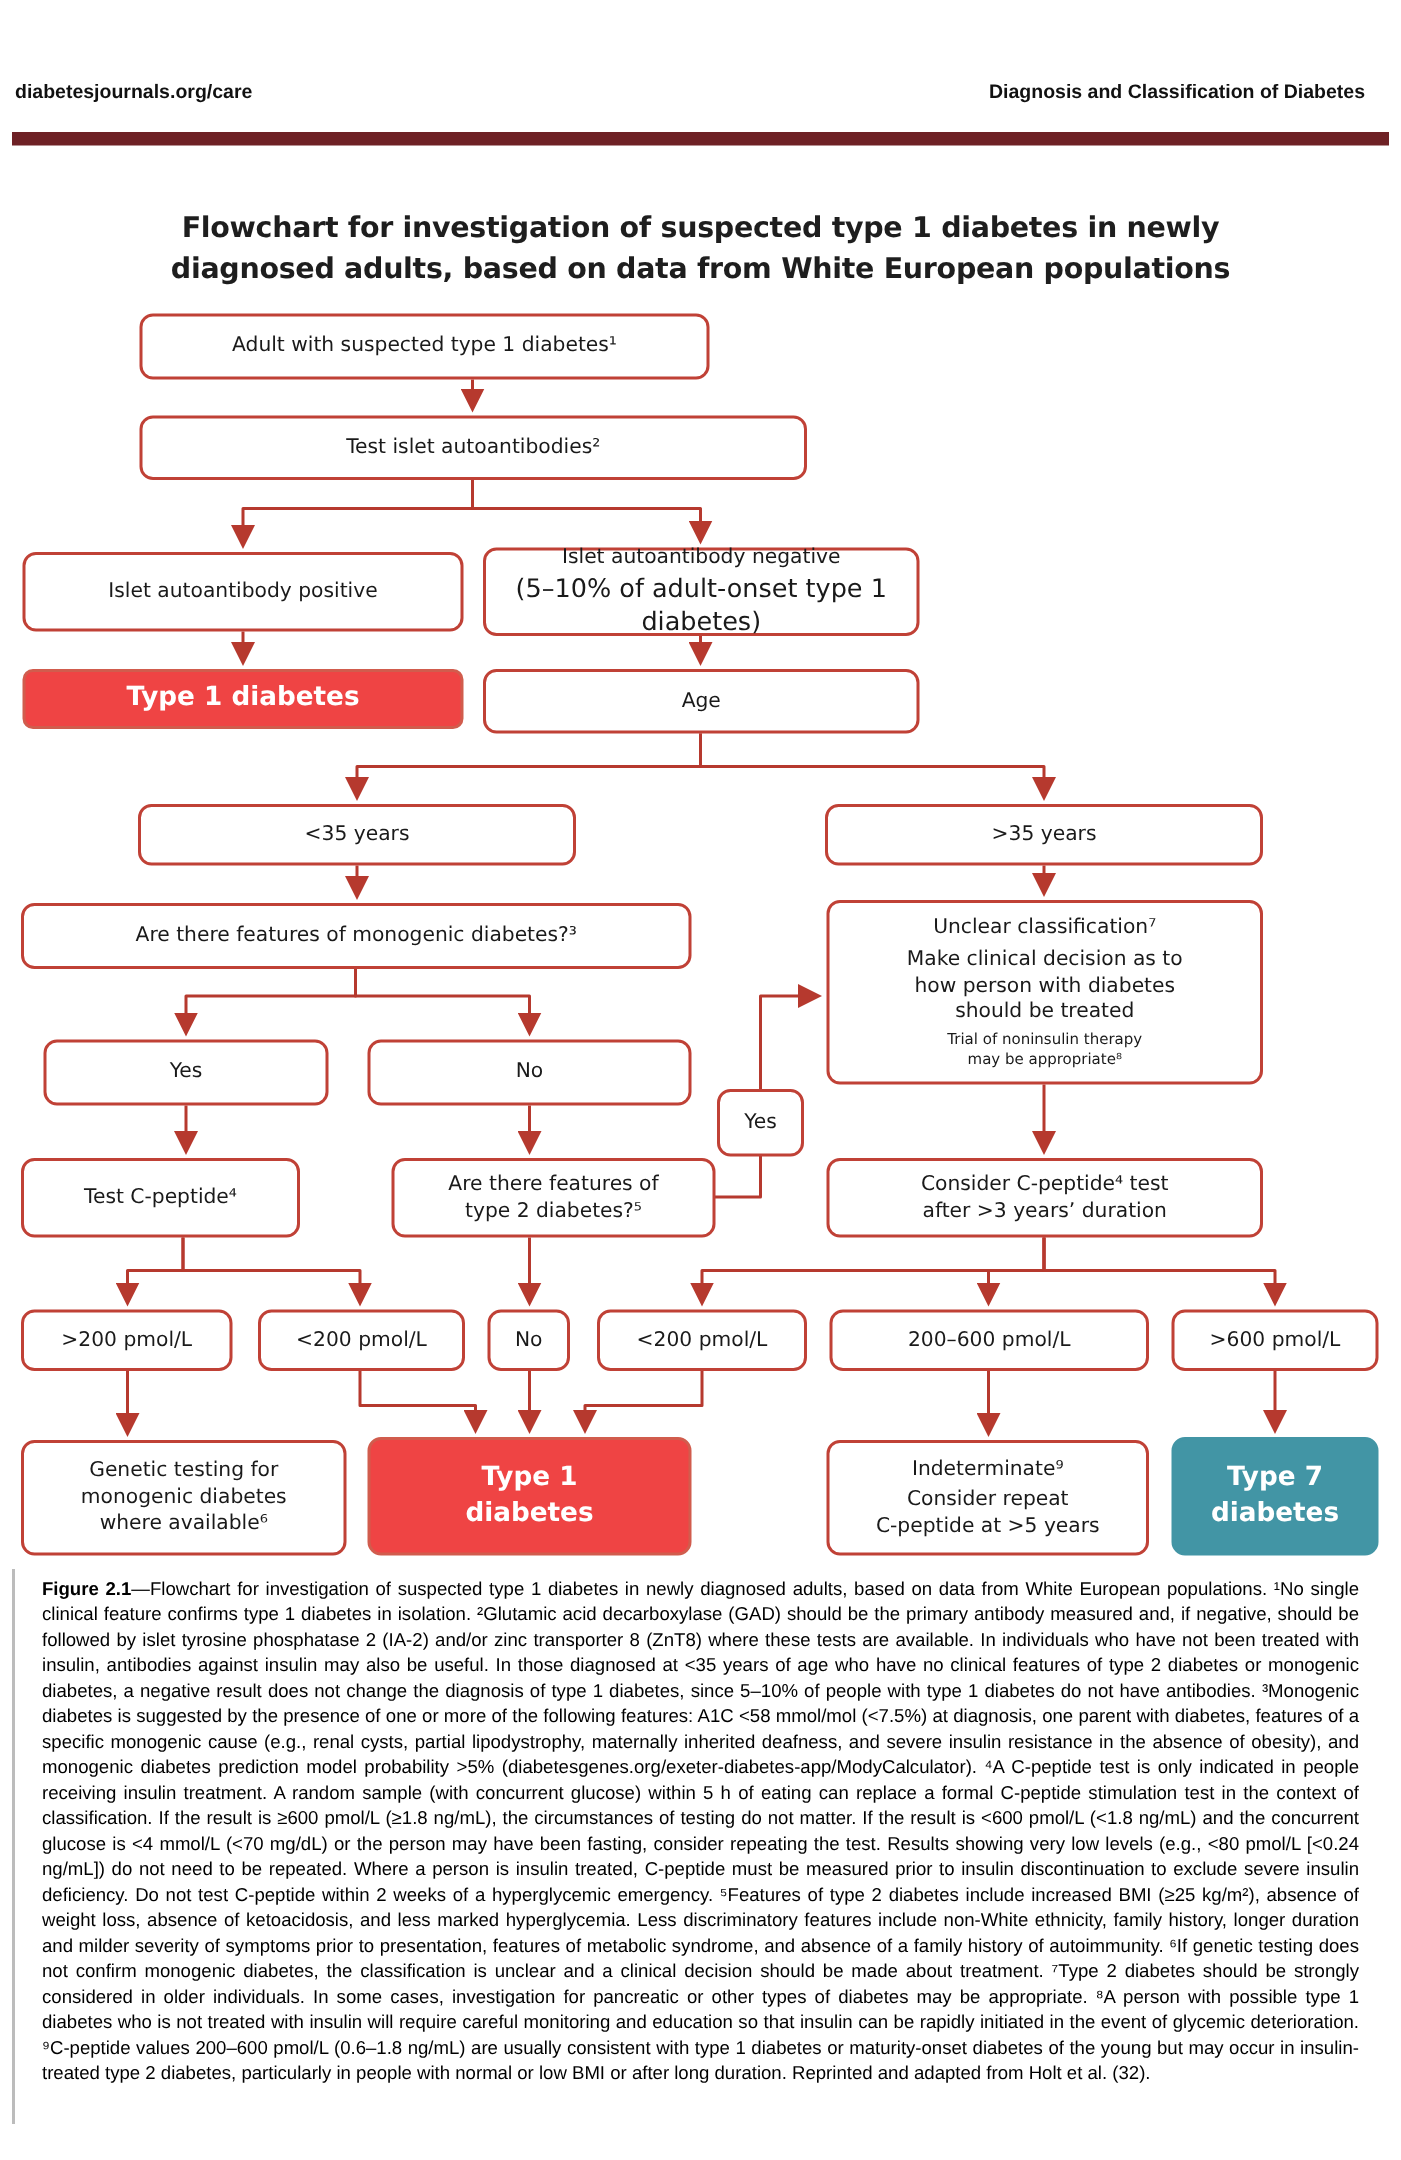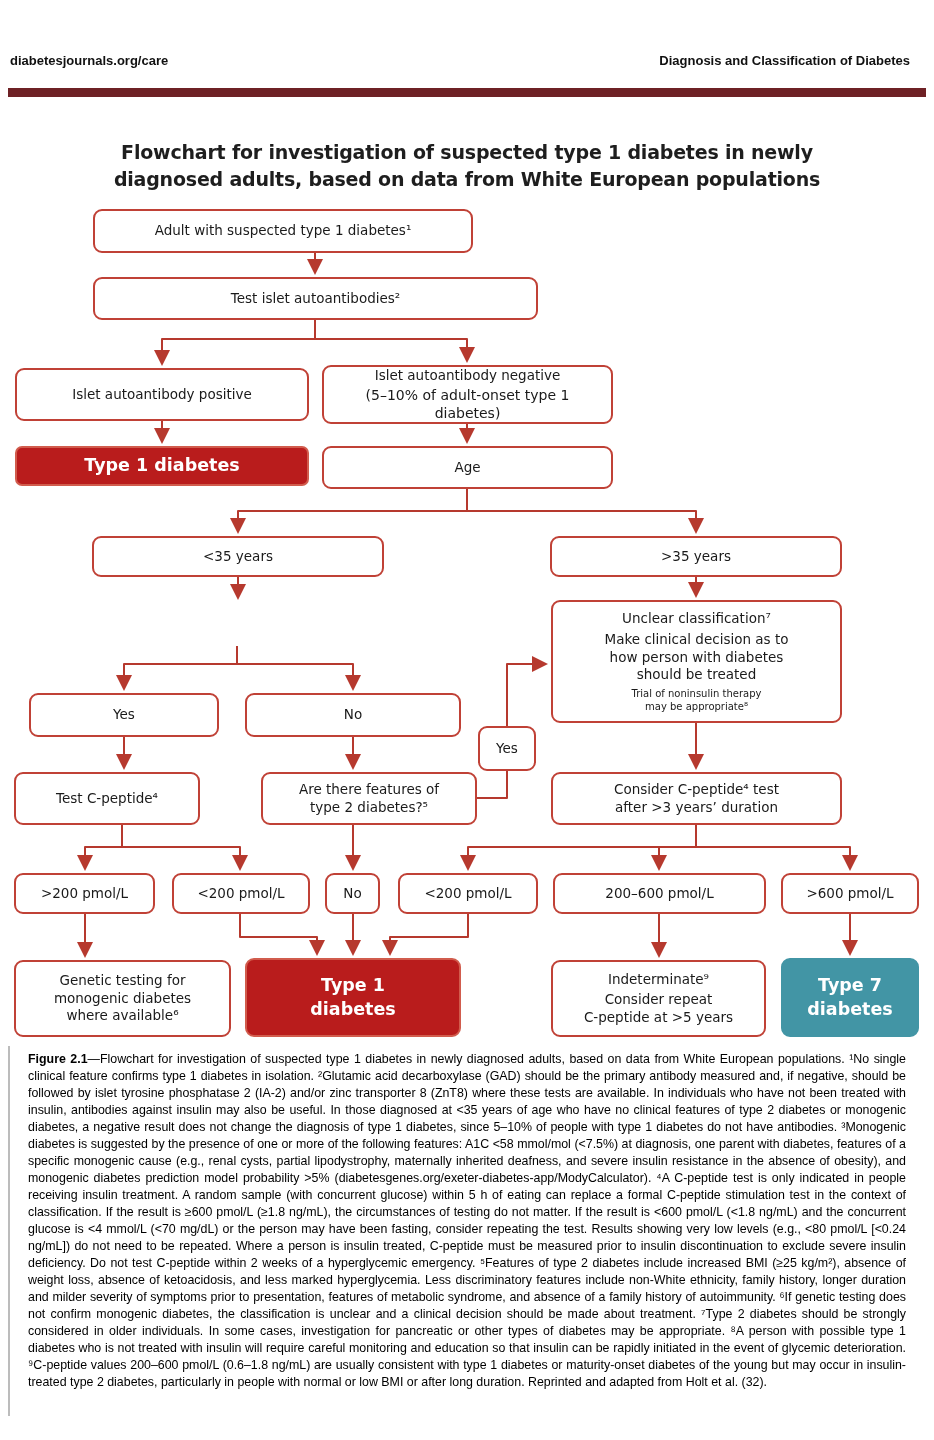--- a/index.html
+++ b/index.html
@@ -11,25 +11,25 @@
   .hdr-bar{position:absolute;left:8px;right:8px;top:88px;height:9px;background:#6e2125;}
   .fig-title{position:absolute;left:0;top:139px;width:934px;text-align:center;
              font-family:"DejaVu Sans",sans-serif;font-weight:bold;font-size:19px;
              line-height:27px;color:#1e1e1e;letter-spacing:-0.2px;}
   svg.connectors{position:absolute;left:0;top:0;pointer-events:none;z-index:0;}
   .node{position:absolute;box-sizing:border-box;z-index:1;background:#fff;
         border:2px solid #c04136;border-radius:9px;
         display:flex;flex-direction:column;align-items:center;justify-content:center;
         text-align:center;font-family:"DejaVu Sans",sans-serif;font-size:13.5px;
         line-height:1.3;color:#1a1a1a;padding:3px 8px;}
-  .node .sub{font-size:14px;margin-top:2px;}
+  .node .sub{font-size:17px;margin-top:2px;}
   .node .body{white-space:pre-line;margin-top:3px;}
   .node .note{white-space:pre-line;font-size:10px;margin-top:3px;}
   .pre{white-space:pre-line;}
-  .fill-red{background:#b91c1c;border-color:#d15c4d;color:#fff;font-weight:bold;
+  .fill-red{background:#ef4444;border-color:#d15c4d;color:#fff;font-weight:bold;
             font-size:17.5px;line-height:1.35;}
   .fill-teal{background:#4295a5;border-color:#4295a5;color:#fff;font-weight:bold;
              font-size:17.5px;line-height:1.35;}
   .caption{position:absolute;left:28px;top:1051px;width:878px;text-align:justify;
            font-size:12.4px;line-height:17px;color:#000;}
   .caption b{font-weight:bold;}
   .caption-rule{position:absolute;left:8px;top:1046px;width:2px;height:370px;background:#bcbcbc;}
 </style>
 </head>
 <body>
@@ -108,20 +108,23 @@
   </div>
 
   <div class="node" style="left:92px;top:536px;width:292px;height:41px">
     <span>&lt;35 years</span>
   </div>
 
   <div class="node" style="left:550px;top:536px;width:292px;height:41px">
     <span>&gt;35 years</span>
   </div>
 
+  <div class="node" style="left:14px;top:602px;width:447px;height:44px">
+    <span>Are there features of monogenic diabetes?³</span>
+  </div>
 
   <div class="node" style="left:551px;top:600px;width:291px;height:123px">
     <span>Unclear classification⁷</span>
     <span class="body">Make clinical decision as to
 how person with diabetes
 should be treated</span>
     <span class="note">Trial of noninsulin therapy
 may be appropriate⁸</span>
   </div>
 

